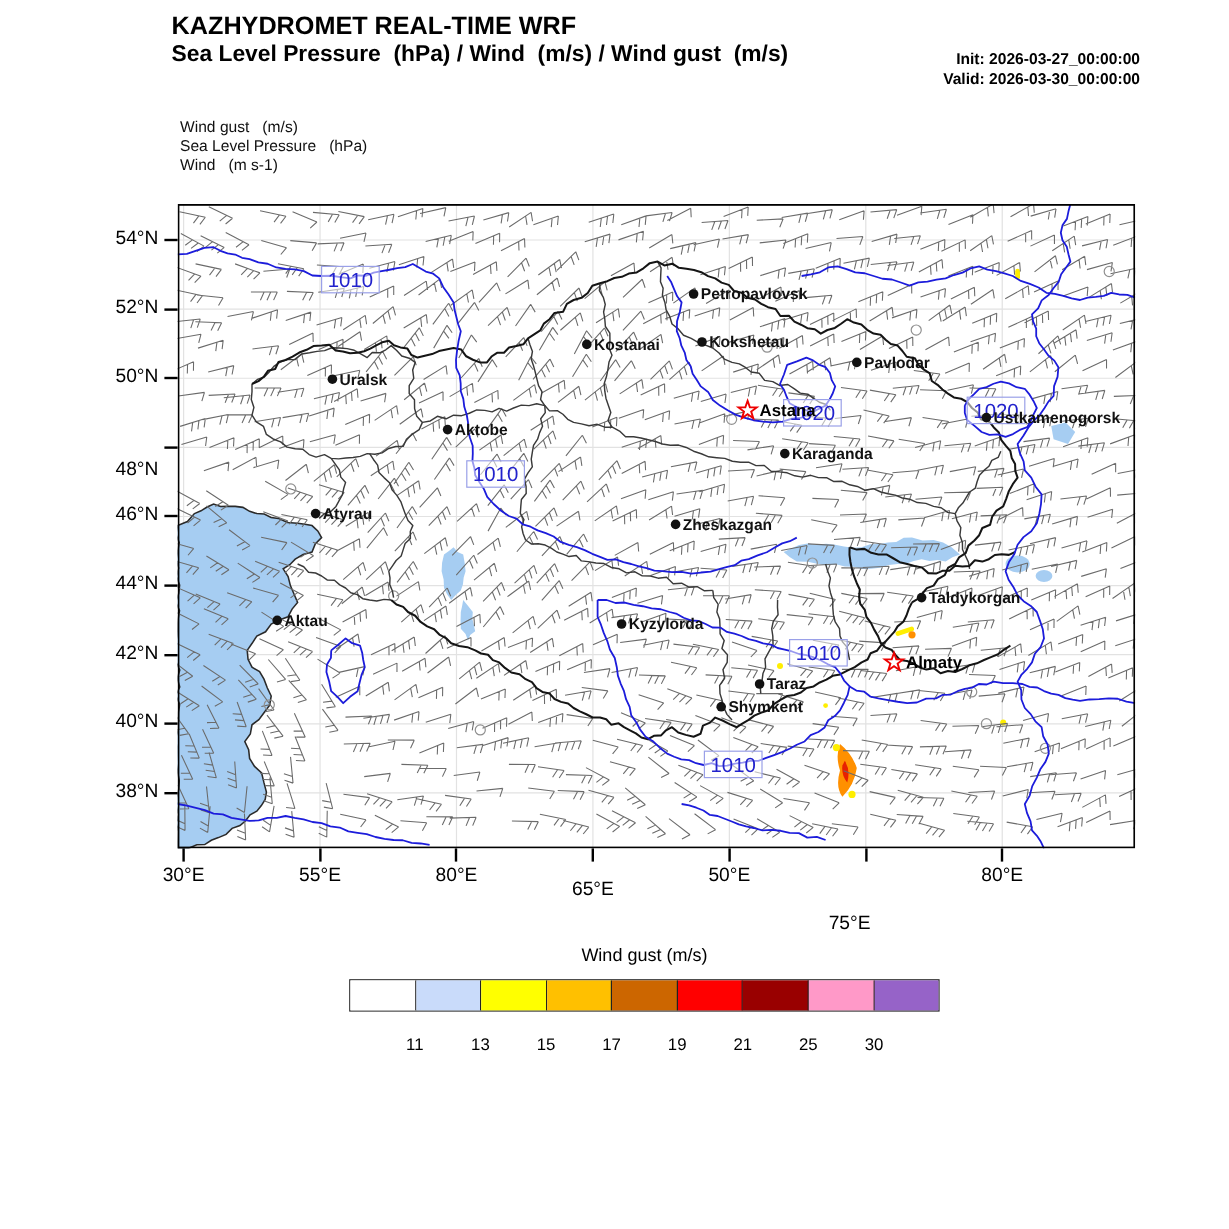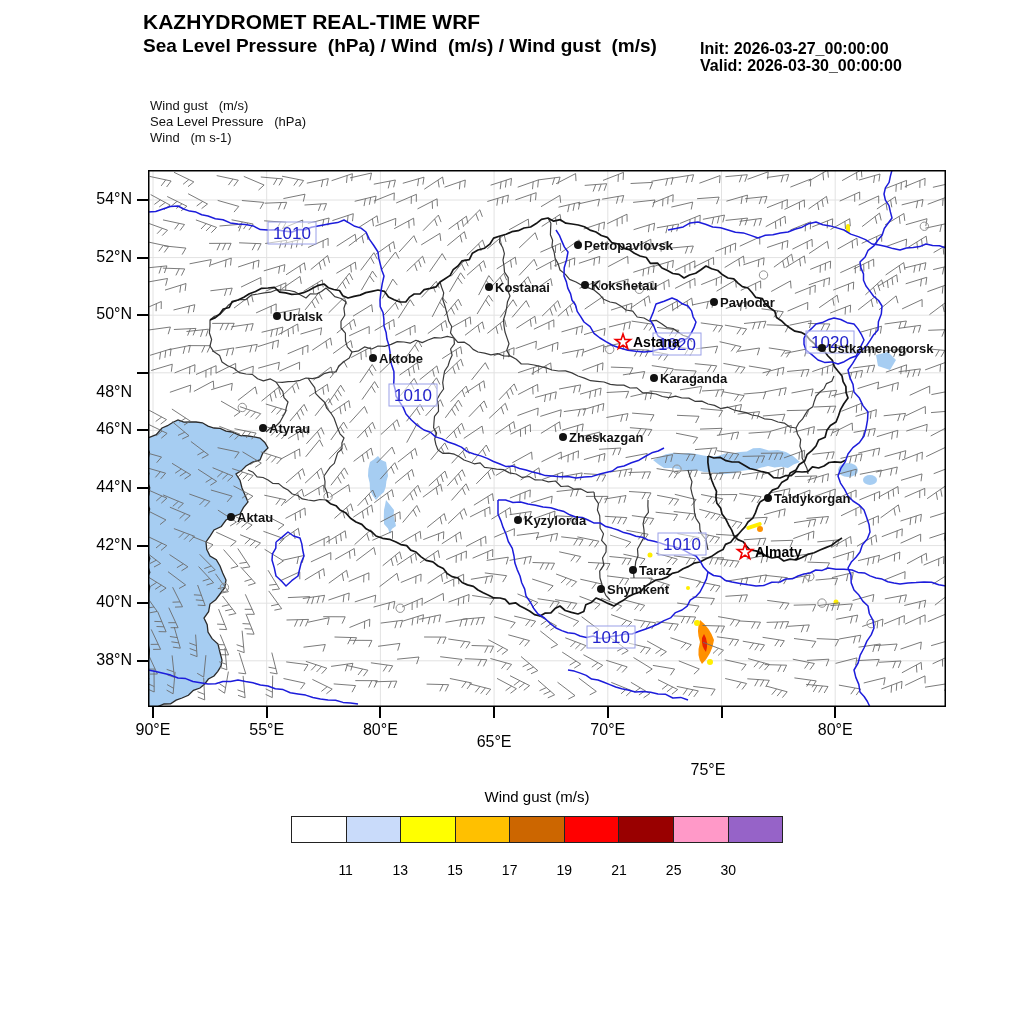--- a/index.html
+++ b/index.html
@@ -2,21 +2,21 @@
 <html><head>
 <meta charset="utf-8">
 <style>
   html,body{margin:0;padding:0;background:#fff;}
   .page{position:relative;width:1024px;height:1024px;background:#fff;overflow:hidden;
         font-family:"Liberation Sans","DejaVu Sans",sans-serif;color:#000;}
   .abs{position:absolute;}
   .pre{white-space:pre;}
   #title{left:143px;top:10px;font-size:21px;font-weight:700;}
   #subtitle{left:143px;top:35px;font-size:19px;font-weight:700;}
-  #timebox{left:700px;top:40px;width:250px;text-align:left;font-size:16px;font-weight:700;line-height:17px;}
+  #timebox{left:700px;top:40px;width:250px;text-align:right;font-size:13px;font-weight:700;line-height:17px;}
   #ovl{left:150px;top:98px;font-size:13px;line-height:16px;color:#111;}
   #mapsvg{left:148px;top:170px;}
   .latlab{position:absolute;width:58px;text-align:right;font-size:16px;line-height:18px;}
   .lonlab{position:absolute;width:70px;text-align:center;font-size:16px;line-height:18px;}
   .htick{position:absolute;width:11px;height:2px;background:#000;}
   .vtick{position:absolute;width:2px;height:11px;background:#000;}
   #cbtitle{left:387px;top:788px;width:300px;text-align:center;font-size:15px;}
   #cbar{left:291px;top:816px;width:492px;height:27px;display:flex;border:1px solid #222;box-sizing:border-box;}
   .cbseg{flex:1;border-right:1px solid #222;}
   .cbseg:last-child{border-right:none;}
@@ -246,29 +246,29 @@
       <div class="latlab" style="left: 74px; top: 420.4px;">46°N</div>
       <div class="htick" style="left: 137px; top: 429.4px;"></div>
       <div class="latlab" style="left: 74px; top: 478px;">44°N</div>
       <div class="htick" style="left: 137px; top: 487px;"></div>
       <div class="latlab" style="left: 74px; top: 535.6px;">42°N</div>
       <div class="htick" style="left: 137px; top: 544.6px;"></div>
       <div class="latlab" style="left: 74px; top: 593.2px;">40°N</div>
       <div class="htick" style="left: 137px; top: 602.2px;"></div>
       <div class="latlab" style="left: 74px; top: 650.8px;">38°N</div>
       <div class="htick" style="left: 137px; top: 659.8px;"></div>
-      <div class="lonlab" style="left: 118px; top: 721px;">90°E</div>
+      <div class="lonlab" style="left: 118px; top: 721px;">30°E</div>
       <div class="vtick" style="left: 152px; top: 707px;"></div>
       <div class="lonlab" style="left: 231.7px; top: 721px;">55°E</div>
       <div class="vtick" style="left: 265.7px; top: 707px;"></div>
       <div class="lonlab" style="left: 345.4px; top: 721px;">80°E</div>
       <div class="vtick" style="left: 379.4px; top: 707px;"></div>
       <div class="lonlab" style="left: 459.1px; top: 721px; margin-top: 12px;">65°E</div>
       <div class="vtick" style="left: 493.1px; top: 707px;"></div>
-      <div class="lonlab" style="left: 572.8px; top: 721px;">70°E</div>
+      <div class="lonlab" style="left: 572.8px; top: 721px;">50°E</div>
       <div class="vtick" style="left: 606.8px; top: 707px;"></div>
       <div class="lonlab" style="left: 673px; top: 721px; margin-top: 40px;">75°E</div>
       <div class="vtick" style="left: 720.5px; top: 707px;"></div>
       <div class="lonlab" style="left: 800.2px; top: 721px;">80°E</div>
       <div class="vtick" style="left: 834.2px; top: 707px;"></div>
     </div>
 
   <div id="cbtitle" class="abs">Wind gust (m/s)</div>
   <div id="cbar" class="abs">
       <div class="cbseg" style="background: rgb(255, 255, 255);"></div>

